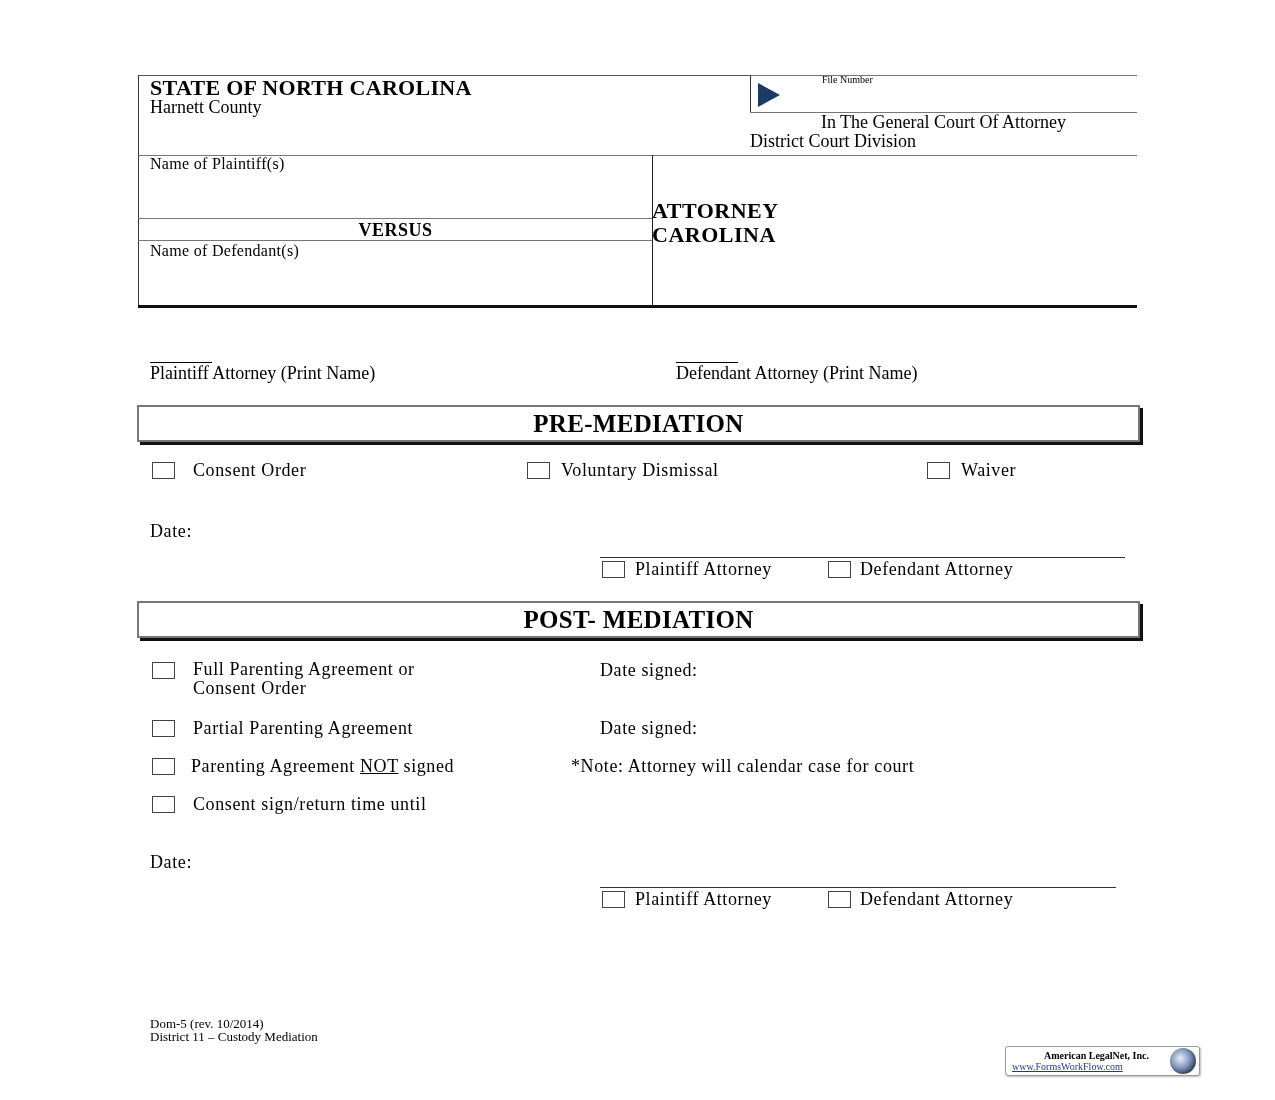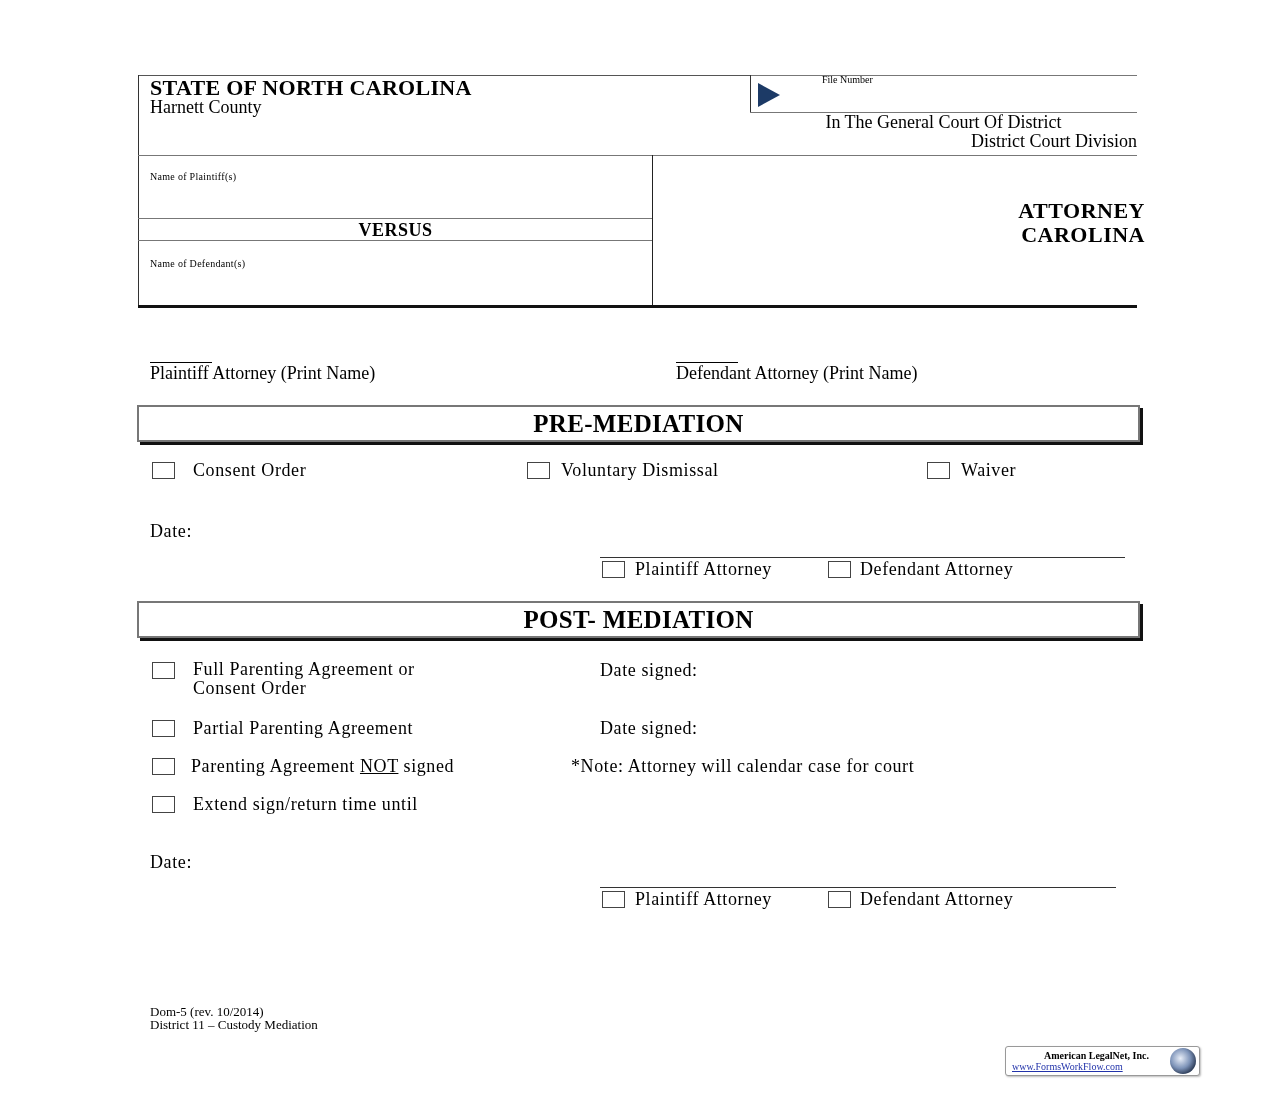--- a/index.html
+++ b/index.html
@@ -10,43 +10,43 @@
   
   .caption { left: 138px; top: 75px; width: 999px; height: 232px; }
   .line { position: absolute; background: #555; }
   .state-title { left: 150px; top: 75px; font-size: 22px; font-weight: bold; letter-spacing: 0.3px; }
   .county { left: 150px; top: 97px; font-size: 18px; }
   .filenum-label { left: 804px; top: 74px; font-size: 10px; margin-left: 18px; }
   .file-arrow { left: 758px; top: 83px; width: 0; height: 0;
                 border-top: 12px solid transparent; border-bottom: 12px solid transparent;
                 border-left: 22px solid #1c3a66; }
   .court1 { left: 750px; width: 387px; top: 112px; font-size: 18px; text-align: center; }
-  .court2 { left: 750px; width: 387px; top: 131px; font-size: 18px; text-align: right; }
-  .small-label { font-size: 10px; letter-spacing: 0.3px; margin-top: 16px; }
+  .court2 { left: 750px; width: 387px; top: 131px; font-size: 18px; text-align: left; }
+  .small-label { font-size: 16px; letter-spacing: 0.3px; }
   .versus { left: 139px; width: 513px; top: 220px; font-size: 18px; font-weight: bold; text-align: center; letter-spacing: 0.5px; }
-  .doc-title { left: 652px; width: 485px; top: 199px; font-size: 22px; font-weight: bold; text-align: right; line-height: 24px; letter-spacing: 0.5px; padding-left: 8px; }
+  .doc-title { left: 652px; width: 485px; top: 199px; font-size: 22px; font-weight: bold; text-align: left; line-height: 24px; letter-spacing: 0.5px; }
 
   
   .print-rule { height: 1px; background: #000; width: 62px; }
   .print-label { font-size: 18px; }
 
   
   .section-bar { left: 137px; width: 999px; height: 33px; border: 2px solid #777;
                  box-shadow: 3px 3px 0 #111; background: #fff;
                  display: flex; align-items: center; justify-content: center;
                  font-family: "Liberation Serif", "DejaVu Serif", serif; font-weight: bold; font-size: 25px; letter-spacing: 0.3px; }
 
   
   .cb { width: 23px; height: 17px; border: 1.5px solid #444; box-sizing: border-box; background: #fff; }
   .cb-label { font-size: 18px; letter-spacing: 0.6px; }
   .text18 { font-size: 18px; letter-spacing: 0.6px; }
   .sig-rule { height: 1px; background: #333; }
   .underline { text-decoration: underline; }
 
-  .footer { font-size: 13px; left: 150px; }
+  .footer { font-size: 13px; left: 150px; margin-top: 12px; }
   .logo { left: 1005px; top: 1046px; width: 193px; height: 28px; border: 1px solid #999; border-radius: 3px;
           box-shadow: 1px 1px 2px #bbb; background: #fff; }
   .logo-name { left: 6px; top: 3px; font-size: 10px; font-weight: bold; margin-left: 32px; }
   .logo-url { left: 6px; top: 14px; font-size: 10px; color: #2233aa; text-decoration: underline; }
   .logo-globe { right: 3px; top: 1px; width: 26px; height: 26px; border-radius: 50%;
                 background: radial-gradient(circle at 40% 40%, #e8eef8 0%, #7d93b8 45%, #1d2b44 80%); }
 </style>
 </head>
 <body>
 
@@ -70,21 +70,21 @@
   <div class="line" style="left:0;top:230px;width:999px;height:3px;background:#111;"></div>
 </div>
 
 <div class="abs state-title">STATE OF NORTH CAROLINA</div>
 <div class="abs county">Harnett County</div>
 
 <div class="abs file-arrow"></div>
 <div class="abs filenum-label">File Number</div>
 <div class="abs" style="left:790px;top:88px;width:340px;height:20px;"></div>
 
-<div class="abs court1">In The General Court Of District</div>
+<div class="abs court1">In The General Court Of Attorney</div>
 <div class="abs court2">District Court Division</div>
 
 <div class="abs small-label" style="left:150px;top:155px;">Name of Plaintiff(s)</div>
 <div class="abs" style="left:150px;top:172px;width:495px;height:42px;"></div>
 
 <div class="abs versus">VERSUS</div>
 
 <div class="abs small-label" style="left:150px;top:242px;">Name of Defendant(s)</div>
 <div class="abs" style="left:150px;top:259px;width:495px;height:42px;"></div>
 
@@ -132,21 +132,21 @@
 
 <div class="abs cb" style="left:152px;top:720px;"></div>
 <div class="abs cb-label" style="left:193px;top:718px;">Partial Parenting Agreement</div>
 <div class="abs text18" style="left:600px;top:718px;">Date signed:</div>
 
 <div class="abs cb" style="left:152px;top:758px;"></div>
 <div class="abs cb-label" style="left:191px;top:756px;"><span>Parenting Agreement </span><span class="underline">NOT</span><span> signed</span></div>
 <div class="abs text18" style="left:571px;top:756px;">*Note:  Attorney will calendar case for court</div>
 
 <div class="abs cb" style="left:152px;top:796px;"></div>
-<div class="abs cb-label" style="left:193px;top:794px;">Extend sign/return time until</div>
+<div class="abs cb-label" style="left:193px;top:794px;">Consent sign/return time until</div>
 
 <div class="abs text18" style="left:150px;top:852px;">Date:</div>
 
 <div class="abs sig-rule" style="left:600px;top:887px;width:516px;"></div>
 <div class="abs cb" style="left:602px;top:891px;"></div>
 <div class="abs cb-label" style="left:635px;top:889px;">Plaintiff Attorney</div>
 <div class="abs cb" style="left:828px;top:891px;"></div>
 <div class="abs cb-label" style="left:860px;top:889px;">Defendant Attorney</div>
 
 <div class="abs footer" style="top:1004px;">Dom-5 (rev. 10/2014)</div>

